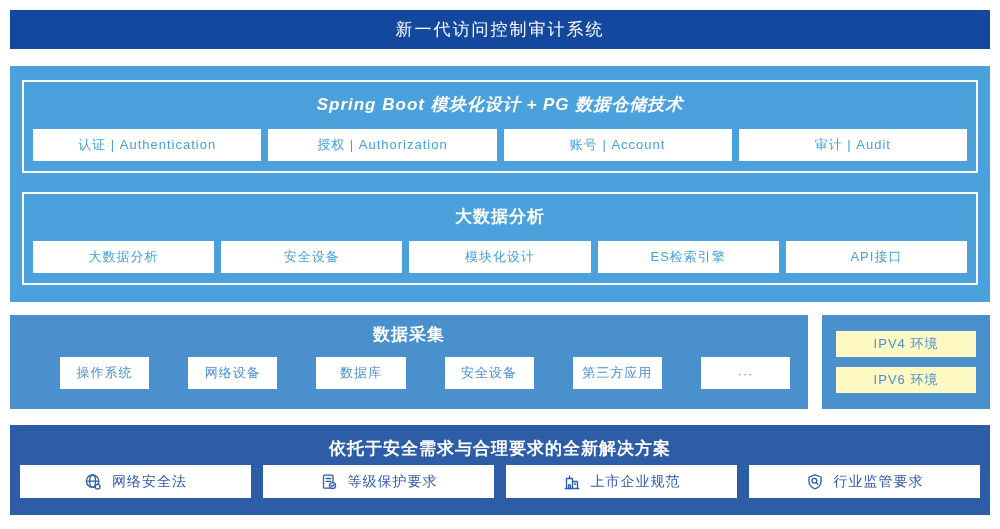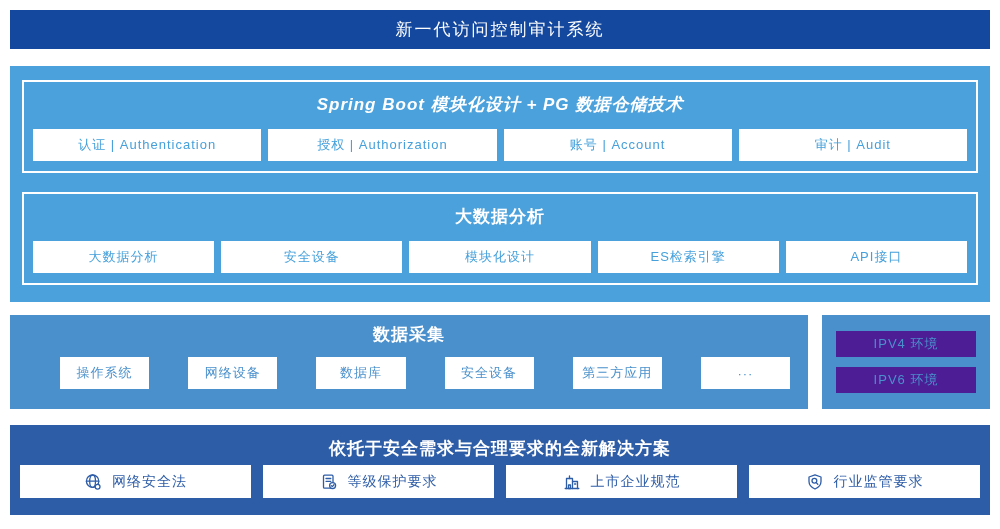--- a/index.html
+++ b/index.html
@@ -39,21 +39,21 @@
   .collect-row { display:flex; gap:14px; margin-bottom:16px; }
   .collect { flex:1; background:#4A90CC; padding:8px 18px 20px; }
   .collect .panel-title { margin-bottom:10px; }
   .collect .chip { color:#4A90CC;margin-left:32px; }
 
   .env-panel {
     width:168px; background:#4A90CC; padding:15px 14px;
     display:flex; flex-direction:column; justify-content:center; gap:10px;
   }
   .env-chip {
-    height:26px; background:#4c1d95; color:#4A90CC;
+    height:26px; background:#fef9c3; color:#4A90CC;
     display:flex; align-items:center; justify-content:center;
     font-size:13px; letter-spacing:1px;
   }
 
   
   .solution { background:#2E5DA7; padding:12px 10px 17px; }
   .solution .panel-title { margin-bottom:4px; }
   .sol-row { display:flex; gap:12px; }
   .sol-chip {
     flex:1; height:33px; background:#ffffff; color:#2E5DA7;

